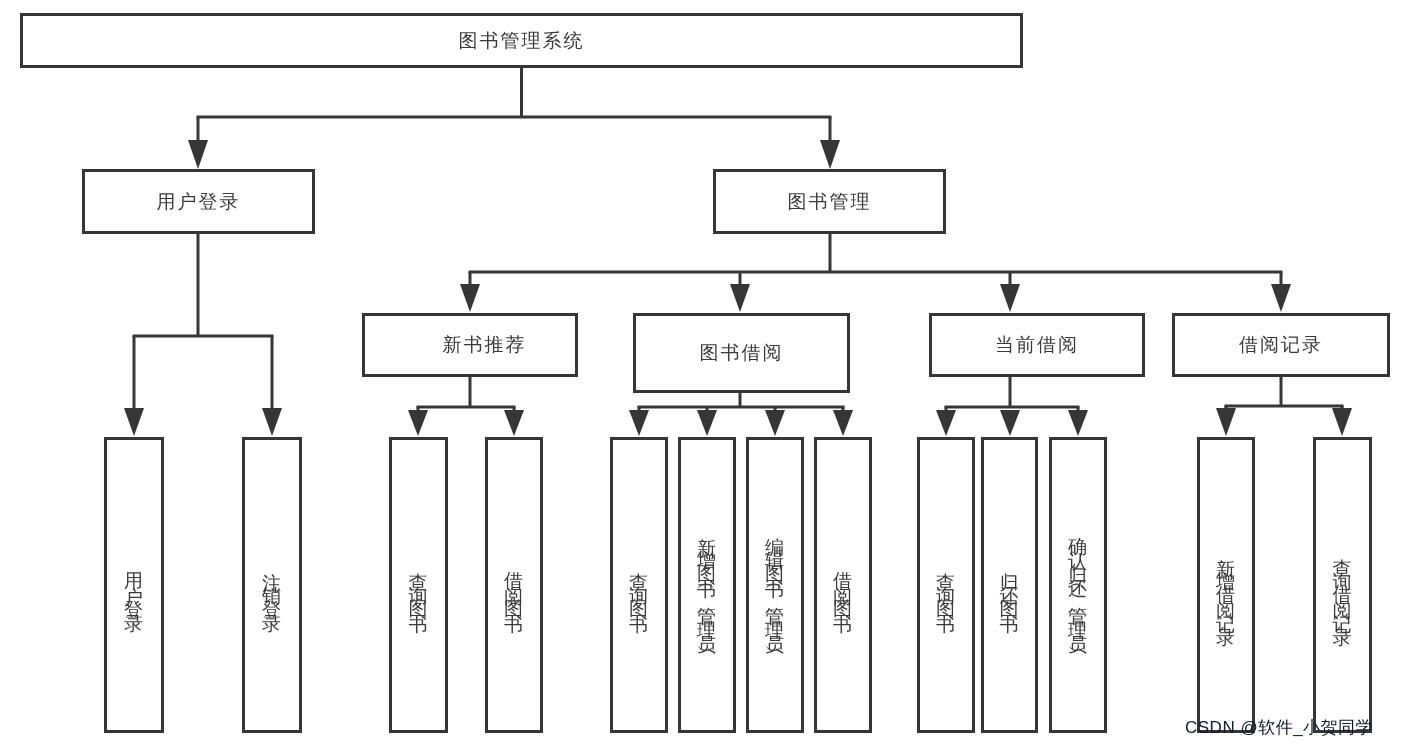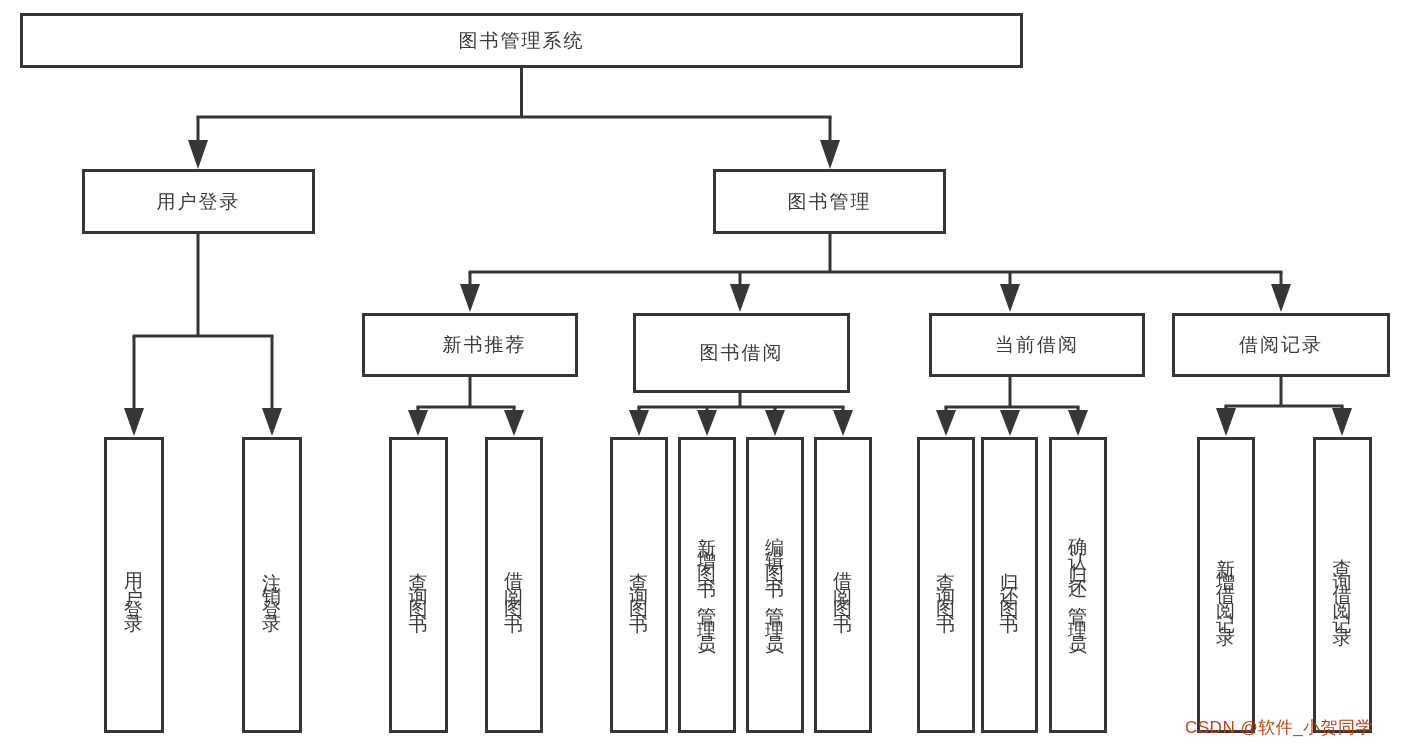--- a/index.html
+++ b/index.html
@@ -25,21 +25,21 @@
   .v{
     writing-mode:vertical-rl;
     text-orientation:mixed;
     font-size:19px;
     letter-spacing:14px;
     line-height:1;
   }
   .watermark{
     position:absolute;
     z-index:3;
-    color:#c2410c;
+    color:#0f172a;
     font-size:17px;
     letter-spacing:0.5px;
     white-space:nowrap;
   }
 </style>
 </head>
 <body>
 
 <div id="canvas">
 

